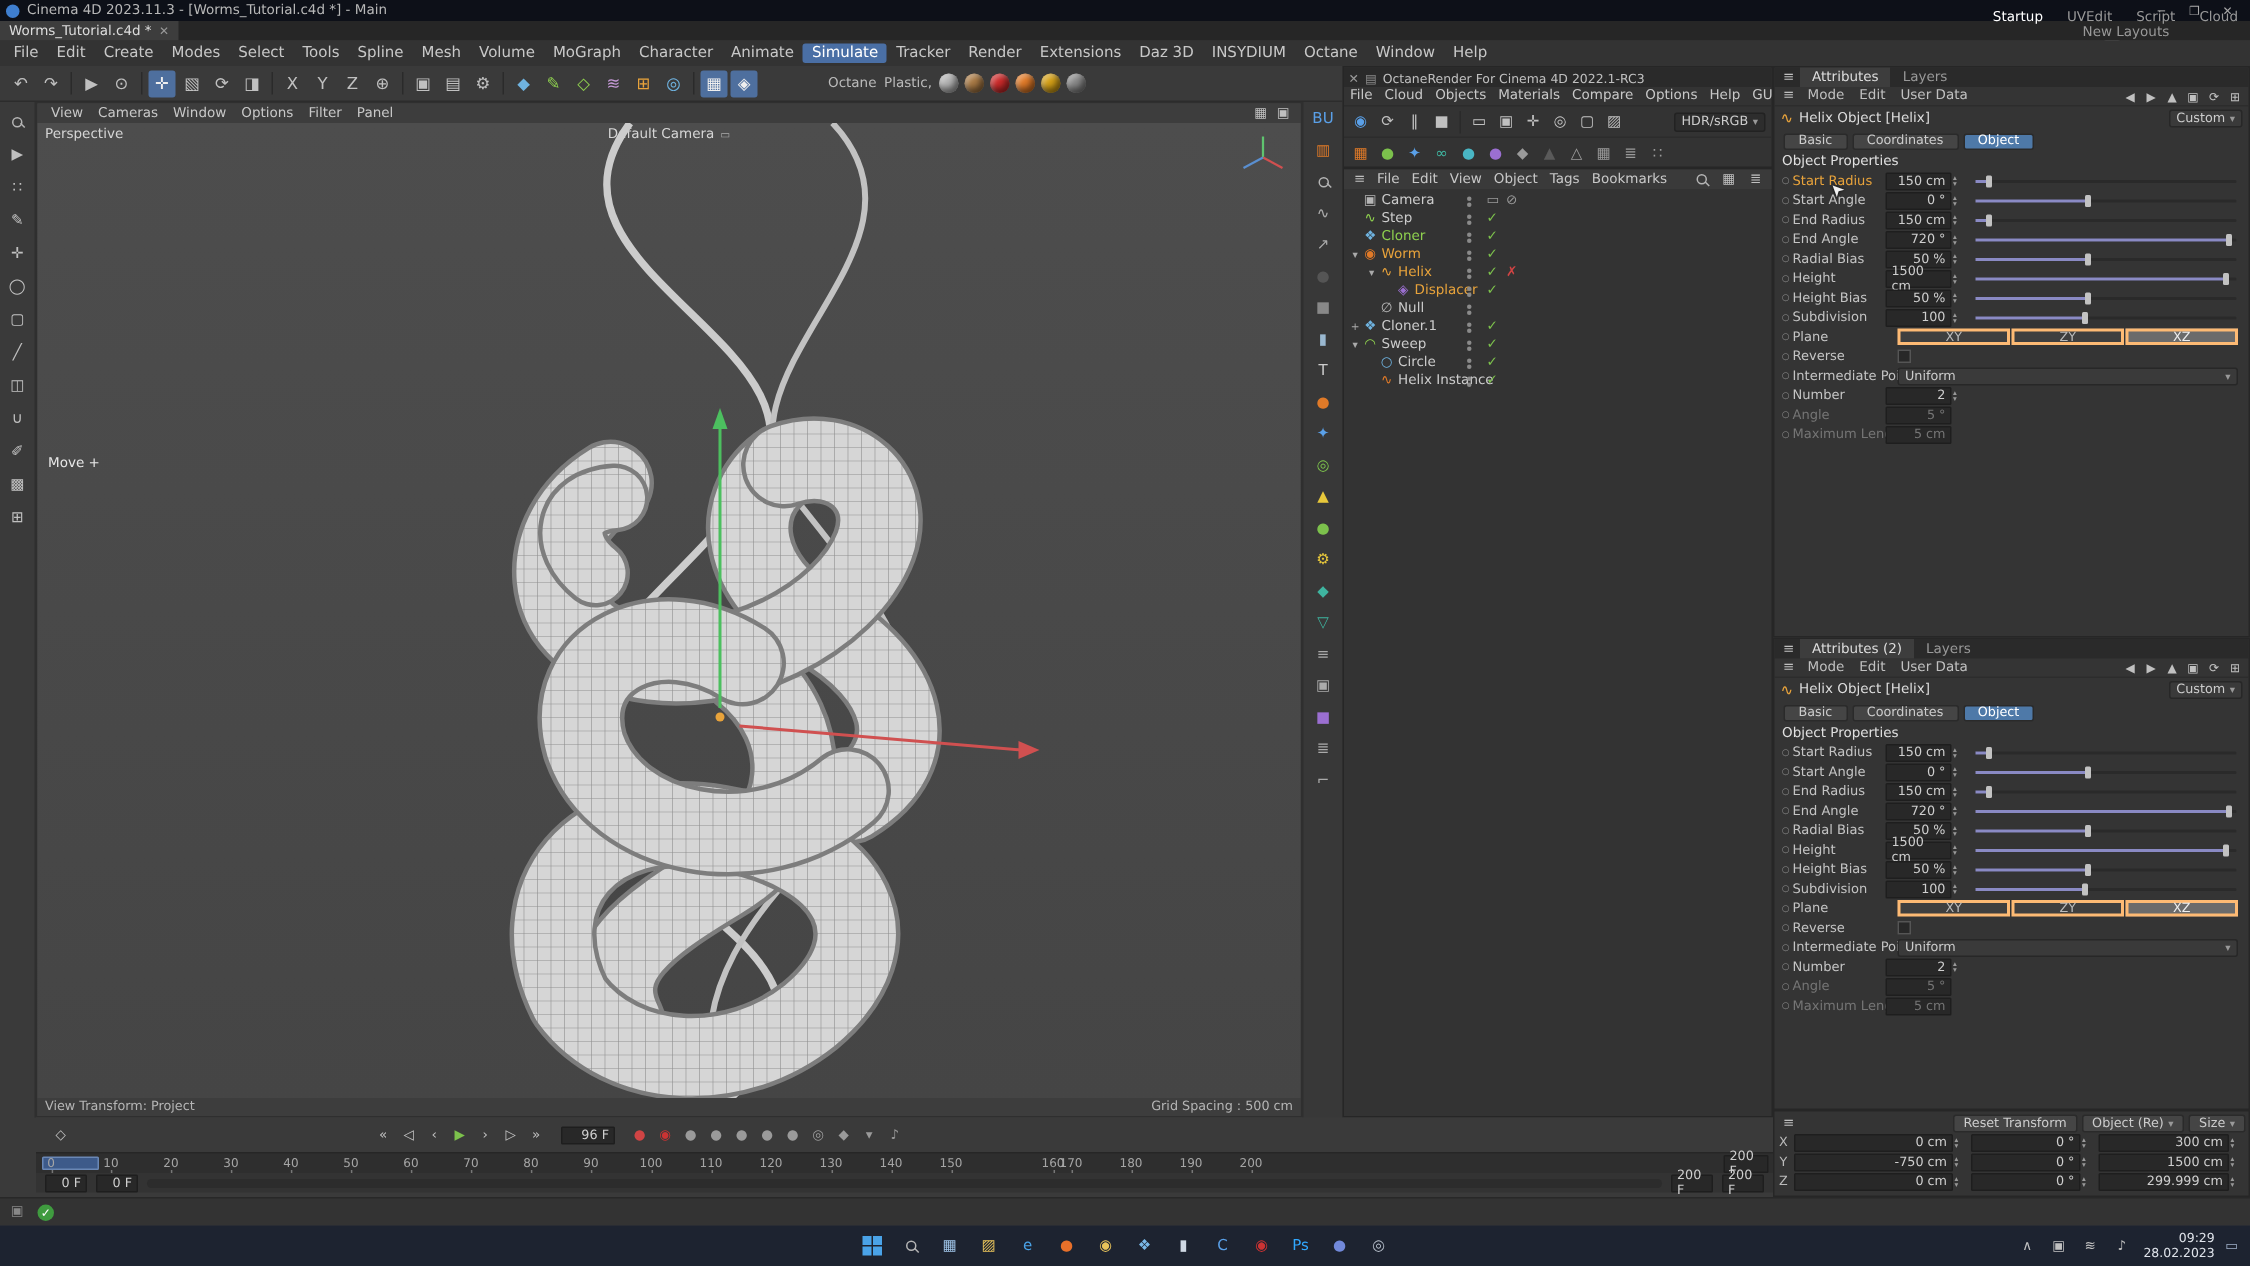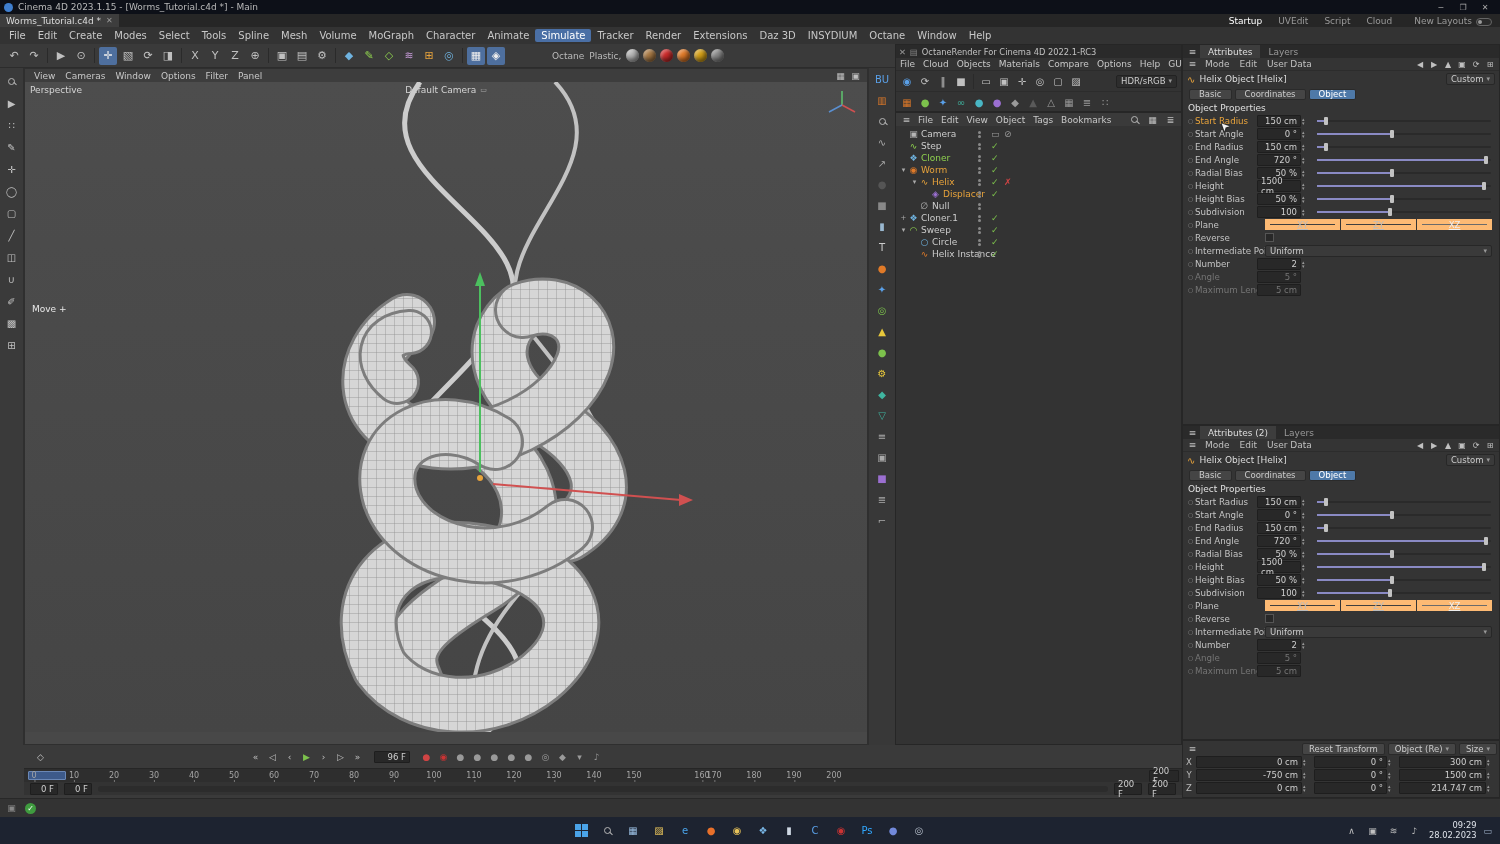--- a/index.html
+++ b/index.html
@@ -17,21 +17,21 @@
 .mag::after{content:'';position:absolute;width:4px;height:1.2px;background:#b5b5b5;right:-3px;bottom:-1px;transform:rotate(45deg);}
 .stepper{display:inline-flex;flex-direction:column;width:8px;line-height:4px;font-size:5px;color:#999;margin-left:1px;flex:none;}
 
 #titlebar{left:0;top:0;width:1500px;height:14px;background:#0d1018;display:flex;align-items:center;padding:0 4px;color:#b8b8b8;font-size:9px;}
 .c4dlogo{width:9px;height:9px;border-radius:50%;background:#3f7fd0;margin-right:5px;flex:none;}
 #wincontrols{margin-left:auto;display:flex;}
 #wincontrols span{width:22px;text-align:center;font-size:8px;color:#aaa;}
 
 #tabbar{left:0;top:14px;width:1500px;height:13px;background:#262626;display:flex;align-items:center;font-size:9px;}
 .doc-tab{background:#3d3d3d;height:13px;padding:0 6px;display:flex;gap:5px;align-items:center;color:#ddd;}
-.layouts{margin-left:auto;display:flex;align-items:flex-end;}
+.layouts{margin-left:auto;display:flex;align-items:center;flex-direction:column;}
 .layout-item{padding:0 8px;color:#999;}
 .layout-item.active{color:#fff;}
 .toggle{width:16px;height:8px;border:1px solid #666;border-radius:4px;position:relative;background:#2a2a2a;margin:0 8px 0 4px;}
 .toggle::after{content:'';position:absolute;left:1px;top:1px;width:4px;height:4px;border-radius:50%;background:#999;}
 
 #menubar{left:0;top:27px;width:1500px;height:17px;background:#333;display:flex;align-items:center;padding-left:3px;font-size:10px;}
 .mi{padding:1px 6px;border-radius:2px;color:#c8c8c8;}
 .mi.active{background:#4a6fa5;color:#fff;}
 
 #maintoolbar{left:0;top:44px;width:895px;height:24px;background:#3a3a3a;border-bottom:1px solid #2c2c2c;display:flex;align-items:center;padding-left:4px;}
@@ -97,21 +97,21 @@
 .asection{height:13px;display:flex;align-items:center;padding:0 5px;font-size:9px;color:#e0e0e0;}
 .arow{display:flex;align-items:center;height:13px;padding:0 3px;font-size:8.7px;}
 .adot{width:9px;color:#8a8a8a;font-size:6px;text-align:center;flex:none;}
 .albl{width:62px;color:#c4c4c4;flex:none;white-space:nowrap;}
 .afield{width:44px;flex:none;}
 .afield.field{justify-content:flex-end;}
 .aslider{flex:1;height:2px;background:#2a2a2a;margin:0 5px 0 7px;position:relative;border-radius:1px;}
 .afill{position:absolute;left:0;top:0;height:2px;background:#8a8ac4;}
 .ahandle{position:absolute;top:-3px;width:4px;height:8px;background:#c2c2c2;border-radius:1px;}
 .aseg{flex:1;display:flex;gap:1px;margin:0 4px 0 8px;}
-.asegbtn{flex:1;height:11px;background:#3f3f3f;border:5px solid #fdba74;display:flex;align-items:center;justify-content:center;font-size:8.5px;color:#bbb;text-decoration:underline;}
+.asegbtn{flex:1;height:11px;background:#3f3f3f;border:2px solid #fdba74;display:flex;align-items:center;justify-content:center;font-size:8.5px;color:#bbb;}
 .asegbtn.active{background:#6b6b6b;color:#eee;}
 .acheck{width:9px;height:9px;background:#282828;border:1px solid #555;margin-left:8px;}
 .arow.disabled .albl,.arow.disabled .afield{color:#757575;}
 
 #coords{left:1182px;top:740px;width:318px;height:58px;background:#343434;border:1px solid #262626;padding:1px 2px;}
 .cbtnrow{height:13px;display:flex;align-items:center;gap:3px;}
 .cbtnrow .spacer{flex:1;}
 .crow{height:13px;display:flex;align-items:center;gap:3px;}
 .caxis{width:8px;color:#bbb;font-size:8.5px;text-align:center;}
 .cf1{width:115px;}.cf2{width:82px;}.cf3{width:96px;}
@@ -143,21 +143,21 @@
 #tbtray{position:absolute;right:8px;display:flex;align-items:center;gap:7px;font-size:9px;color:#c9d1dd;}
 #tbclock{text-align:right;font-size:8.3px;line-height:1.2;color:#dfe3ea;}
 
 #gizmo{position:absolute;right:8px;top:6px;}
 </style>
 </head>
 <body>
 
 <div id="titlebar" class="abs">
   <span class="c4dlogo"></span>
-  <span>Cinema 4D 2023.1.15 - [Worms_Tutorial.c4d *] - Main</span>
+  <span>Cinema 4D 2023.11.3 - [Worms_Tutorial.c4d *] - Main</span>
   <div id="wincontrols">
       <span>─</span>
       <span>❐</span>
       <span>✕</span>
     </div>
 </div>
 
 <div id="tabbar" class="abs">
   <div class="doc-tab">
     <span>Worms_Tutorial.c4d *</span>
@@ -317,20 +317,24 @@
         <polygon points="450,204 460,204 455,190" fill="#4cbf5f"></polygon>
         <line x1="468" y1="402" x2="656" y2="418" stroke="#d05050" stroke-width="2"></line>
         <polygon points="654,412 654,424 668,418" fill="#d05050"></polygon>
         <circle cx="455" cy="396" r="3" fill="#e8a33b"></circle>
       </g>
     </svg>
     <span class="vp-label" id="move-label">
       <span>Move</span> +
     </span>
   </div>
+  <div id="vpstatus">
+    <span>View Transform: Project</span>
+    <span>Grid Spacing : 500 cm</span>
+  </div>
 </div>
 
 <div id="rightstrip" class="abs">
     <span class="ico" style="color: rgb(90, 160, 232);">BU</span>
     <span class="ico" style="color: rgb(224, 122, 40);">▥</span>
     <span class="ico">
       <span class="mag"></span>
     </span>
     <span class="ico" style="color: rgb(170, 170, 170);">∿</span>
     <span class="ico" style="color: rgb(170, 170, 170);">↗</span>
@@ -970,21 +974,21 @@
           </span>
         </span>
         <span class="cfield cf2">
           <span class="field">0 °</span>
           <span class="stepper">
             <span>▴</span>
             <span>▾</span>
           </span>
         </span>
         <span class="cfield cf3">
-          <span class="field">214.747 cm</span>
+          <span class="field">299.999 cm</span>
           <span class="stepper">
             <span>▴</span>
             <span>▾</span>
           </span>
         </span>
       </div>
     </div>
 </div>
 
 <div id="timeline" class="abs">

